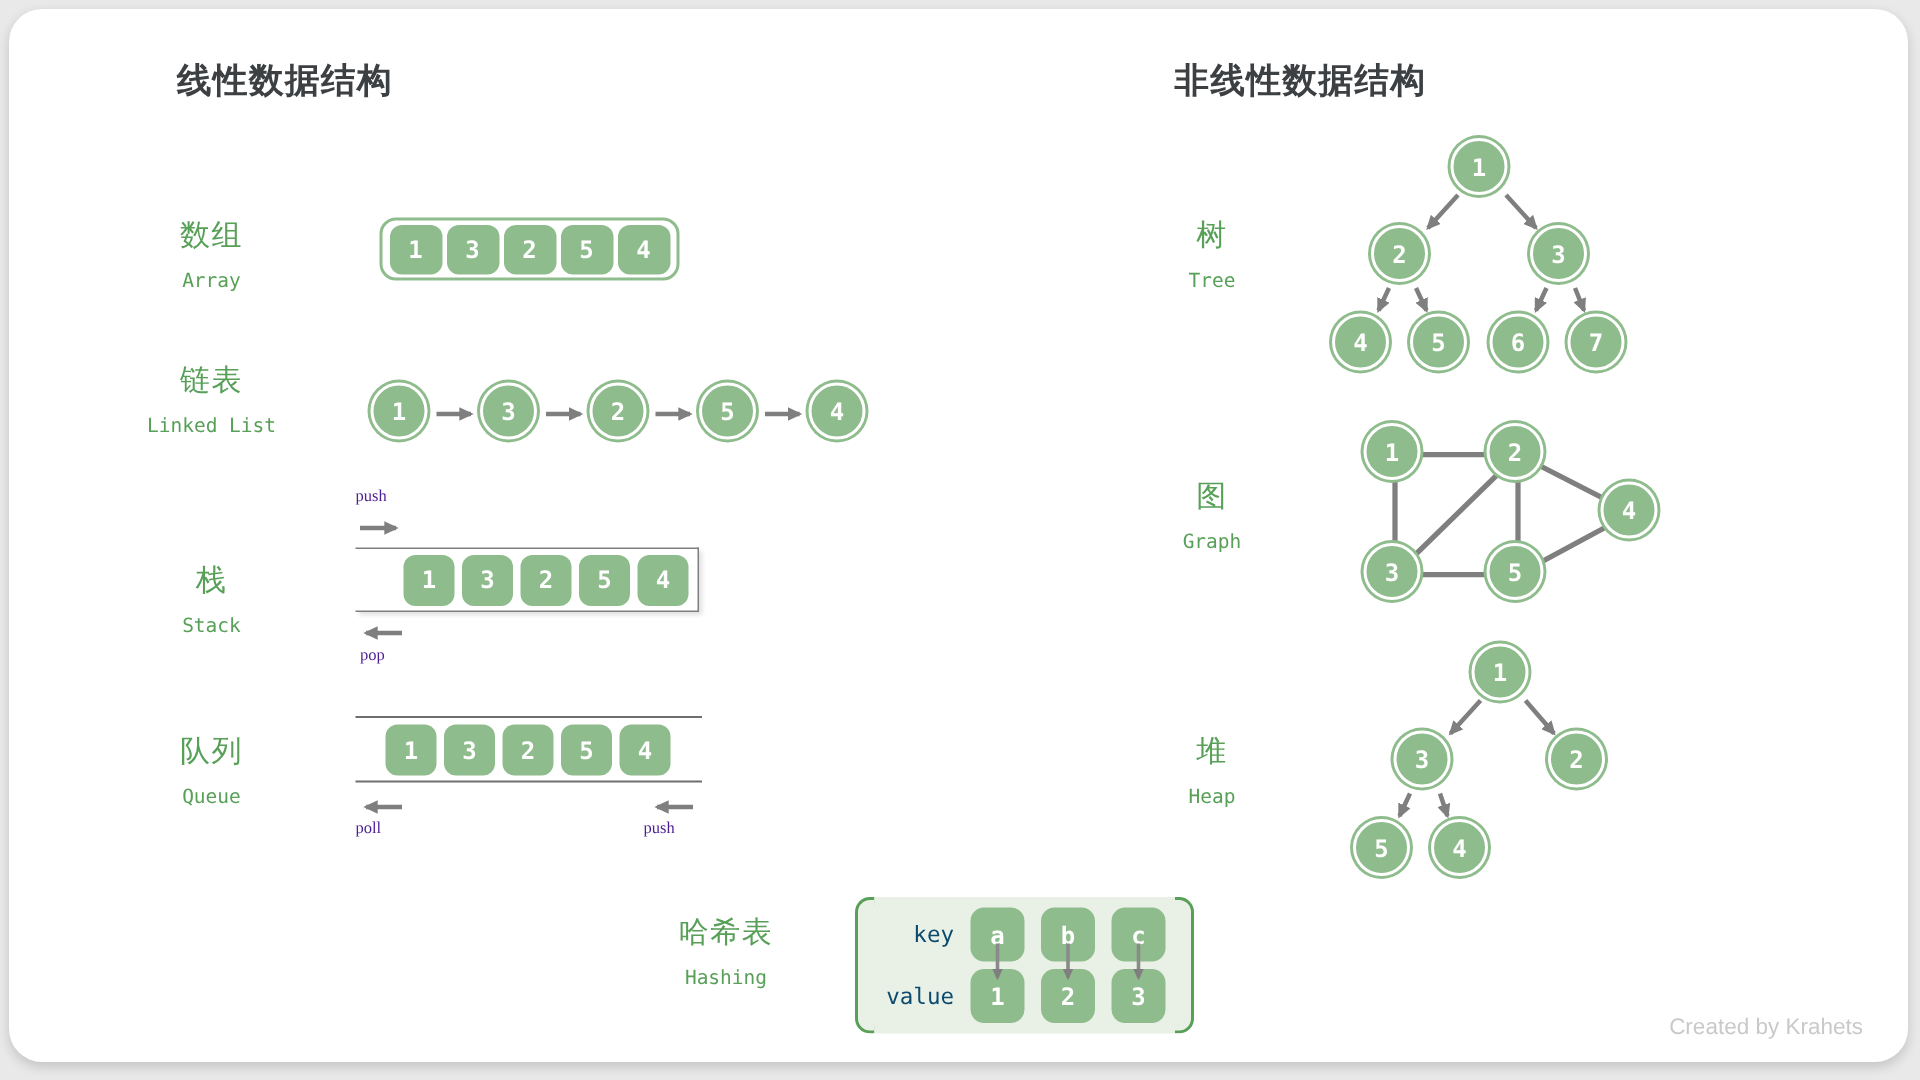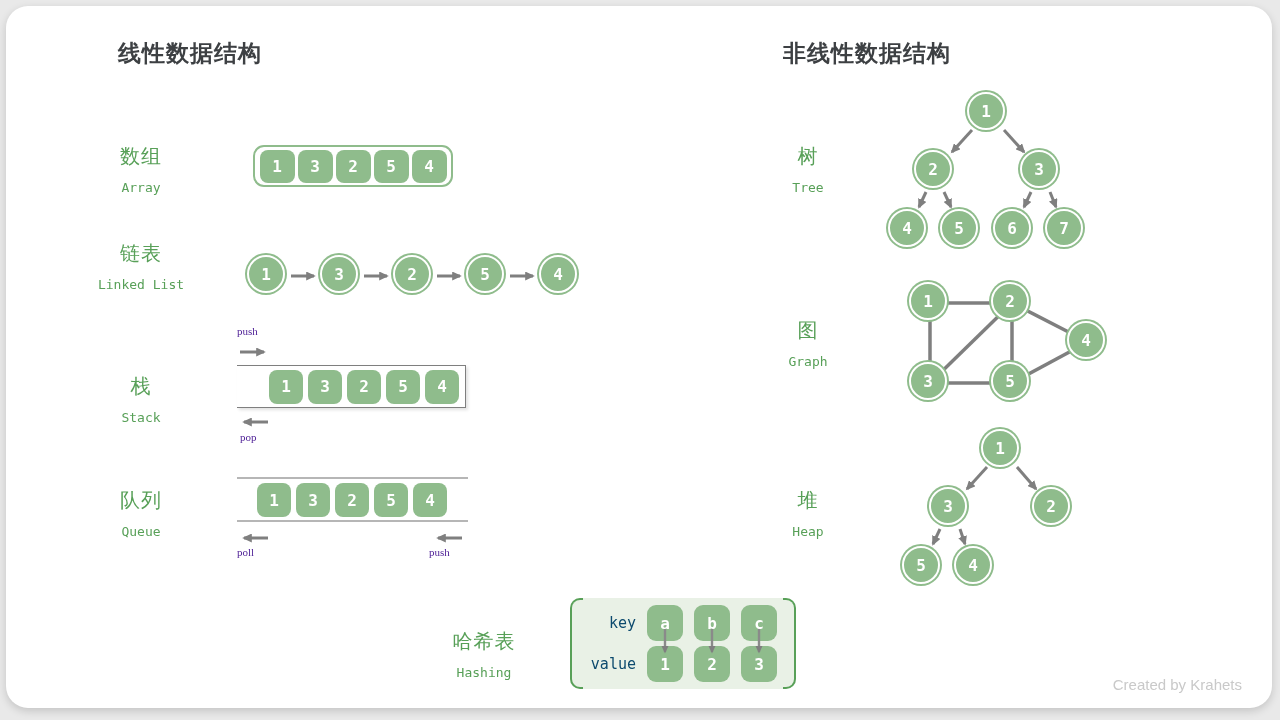--- a/index.html
+++ b/index.html
@@ -104,21 +104,21 @@
     <div class="en">Linked List</div>
   </div>
   <div class="sec" style="left:56px;top:373px;">
     <div class="zh">栈</div>
     <div class="en">Stack</div>
   </div>
   <div class="sec" style="left:56px;top:487px;">
     <div class="zh">队列</div>
     <div class="en">Queue</div>
   </div>
-  <div class="sec" style="left:399px;top:628px;">
+  <div class="sec" style="left:399px;top:608px;">
     <div class="zh">哈希表</div>
     <div class="en">Hashing</div>
   </div>
 
   <div class="sec" style="left:723px;top:143px;">
     <div class="zh">树</div>
     <div class="en">Tree</div>
   </div>
   <div class="sec" style="left:723px;top:317px;">
     <div class="zh">图</div>

